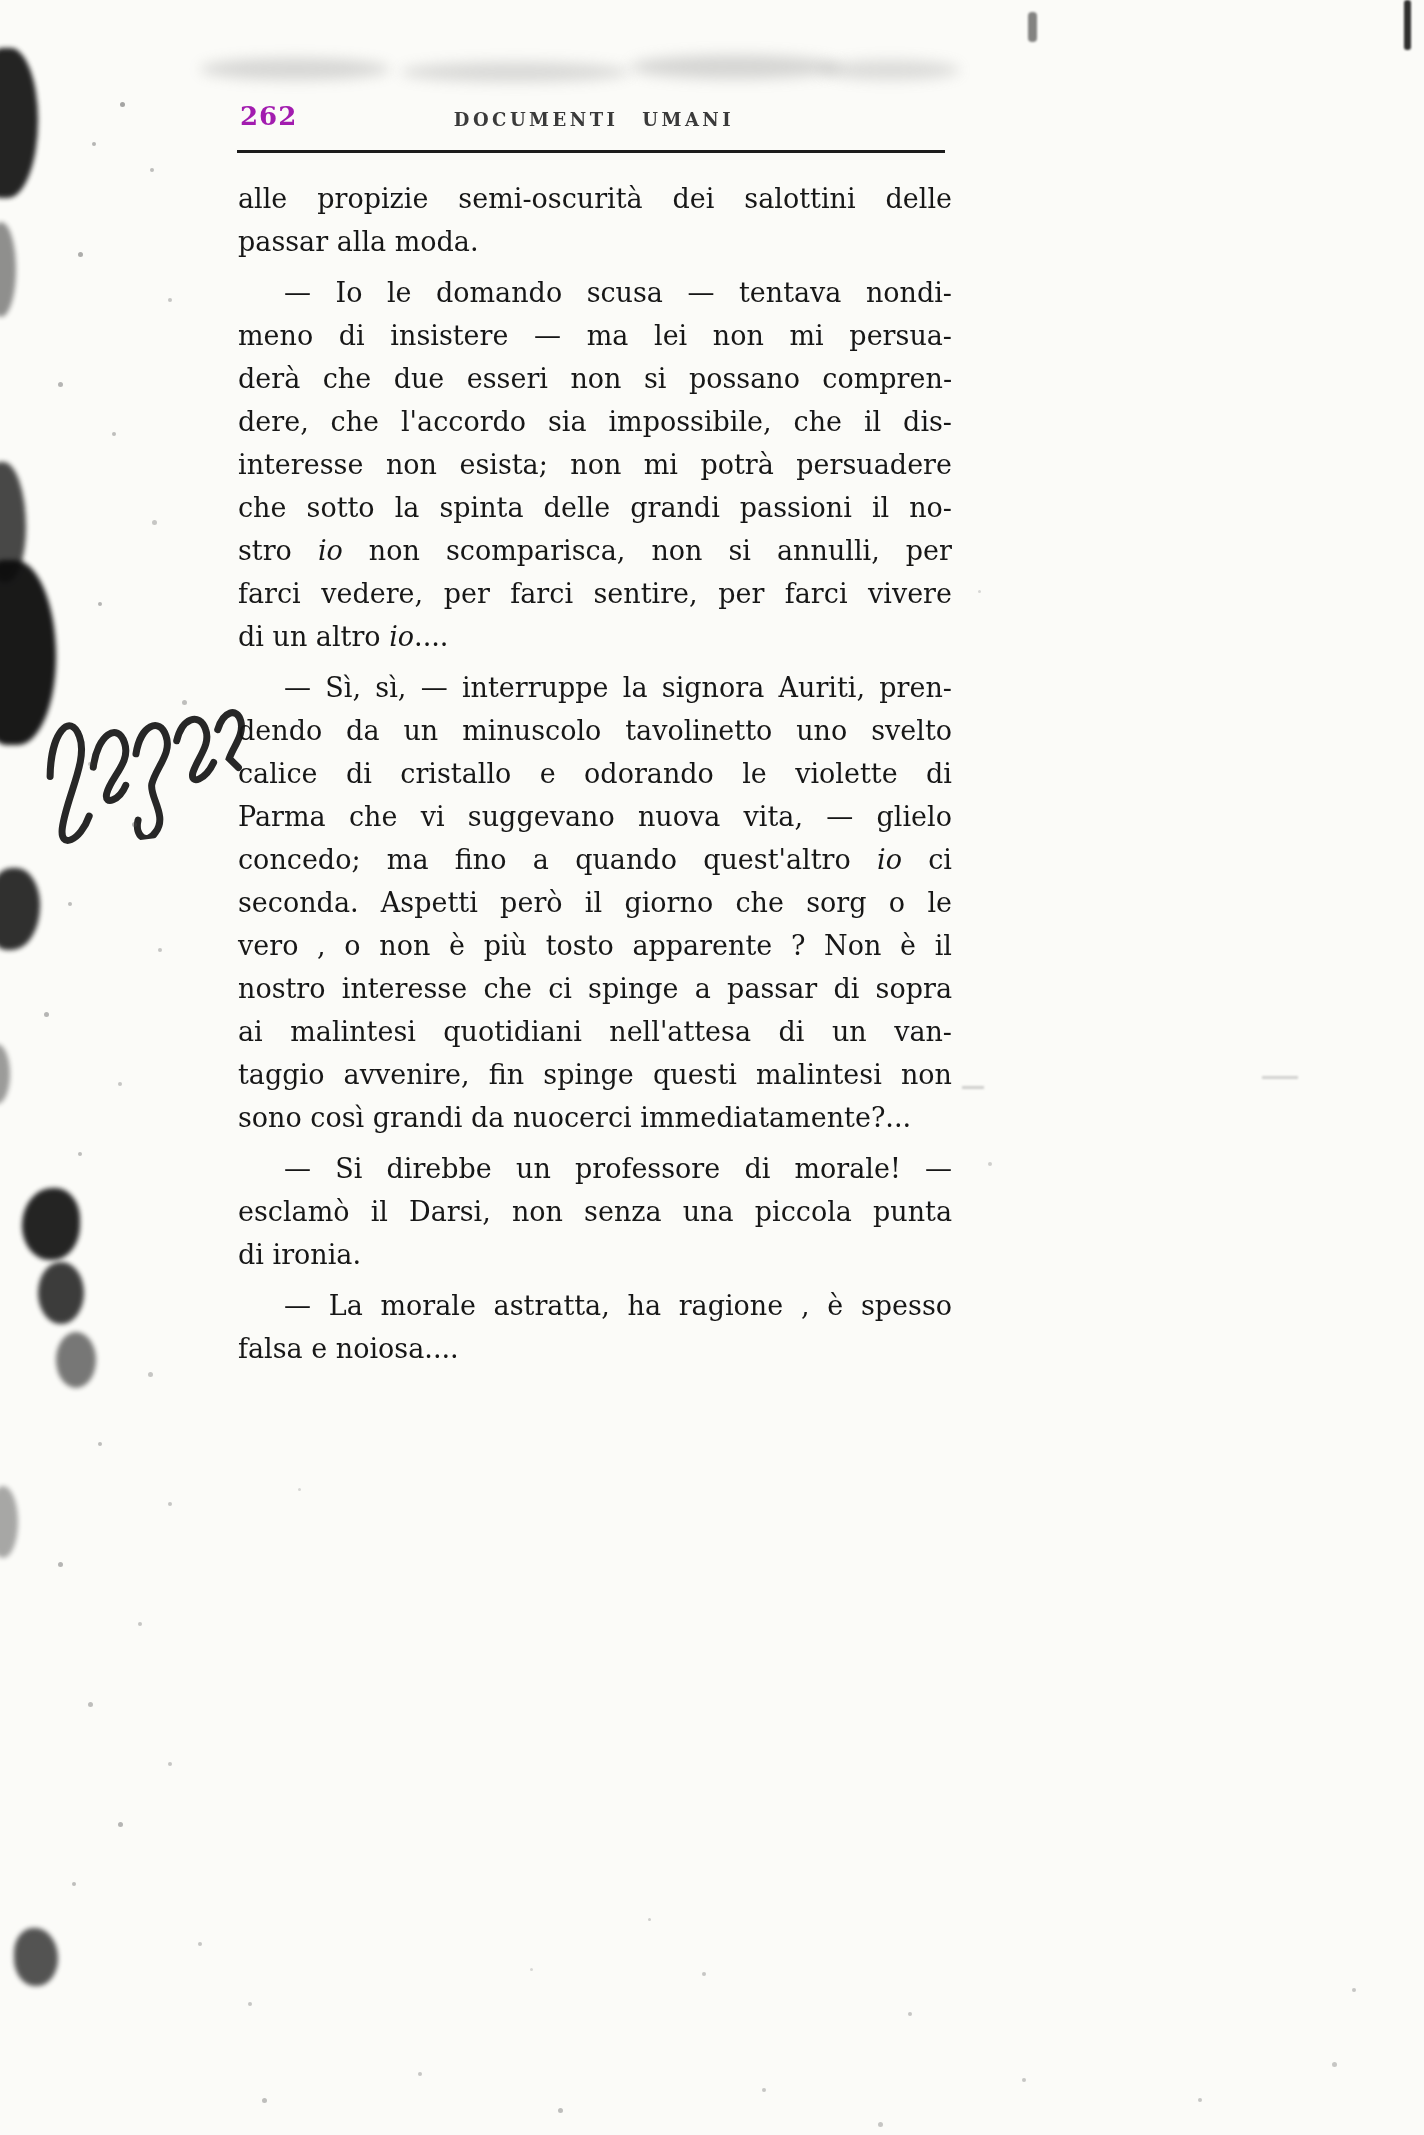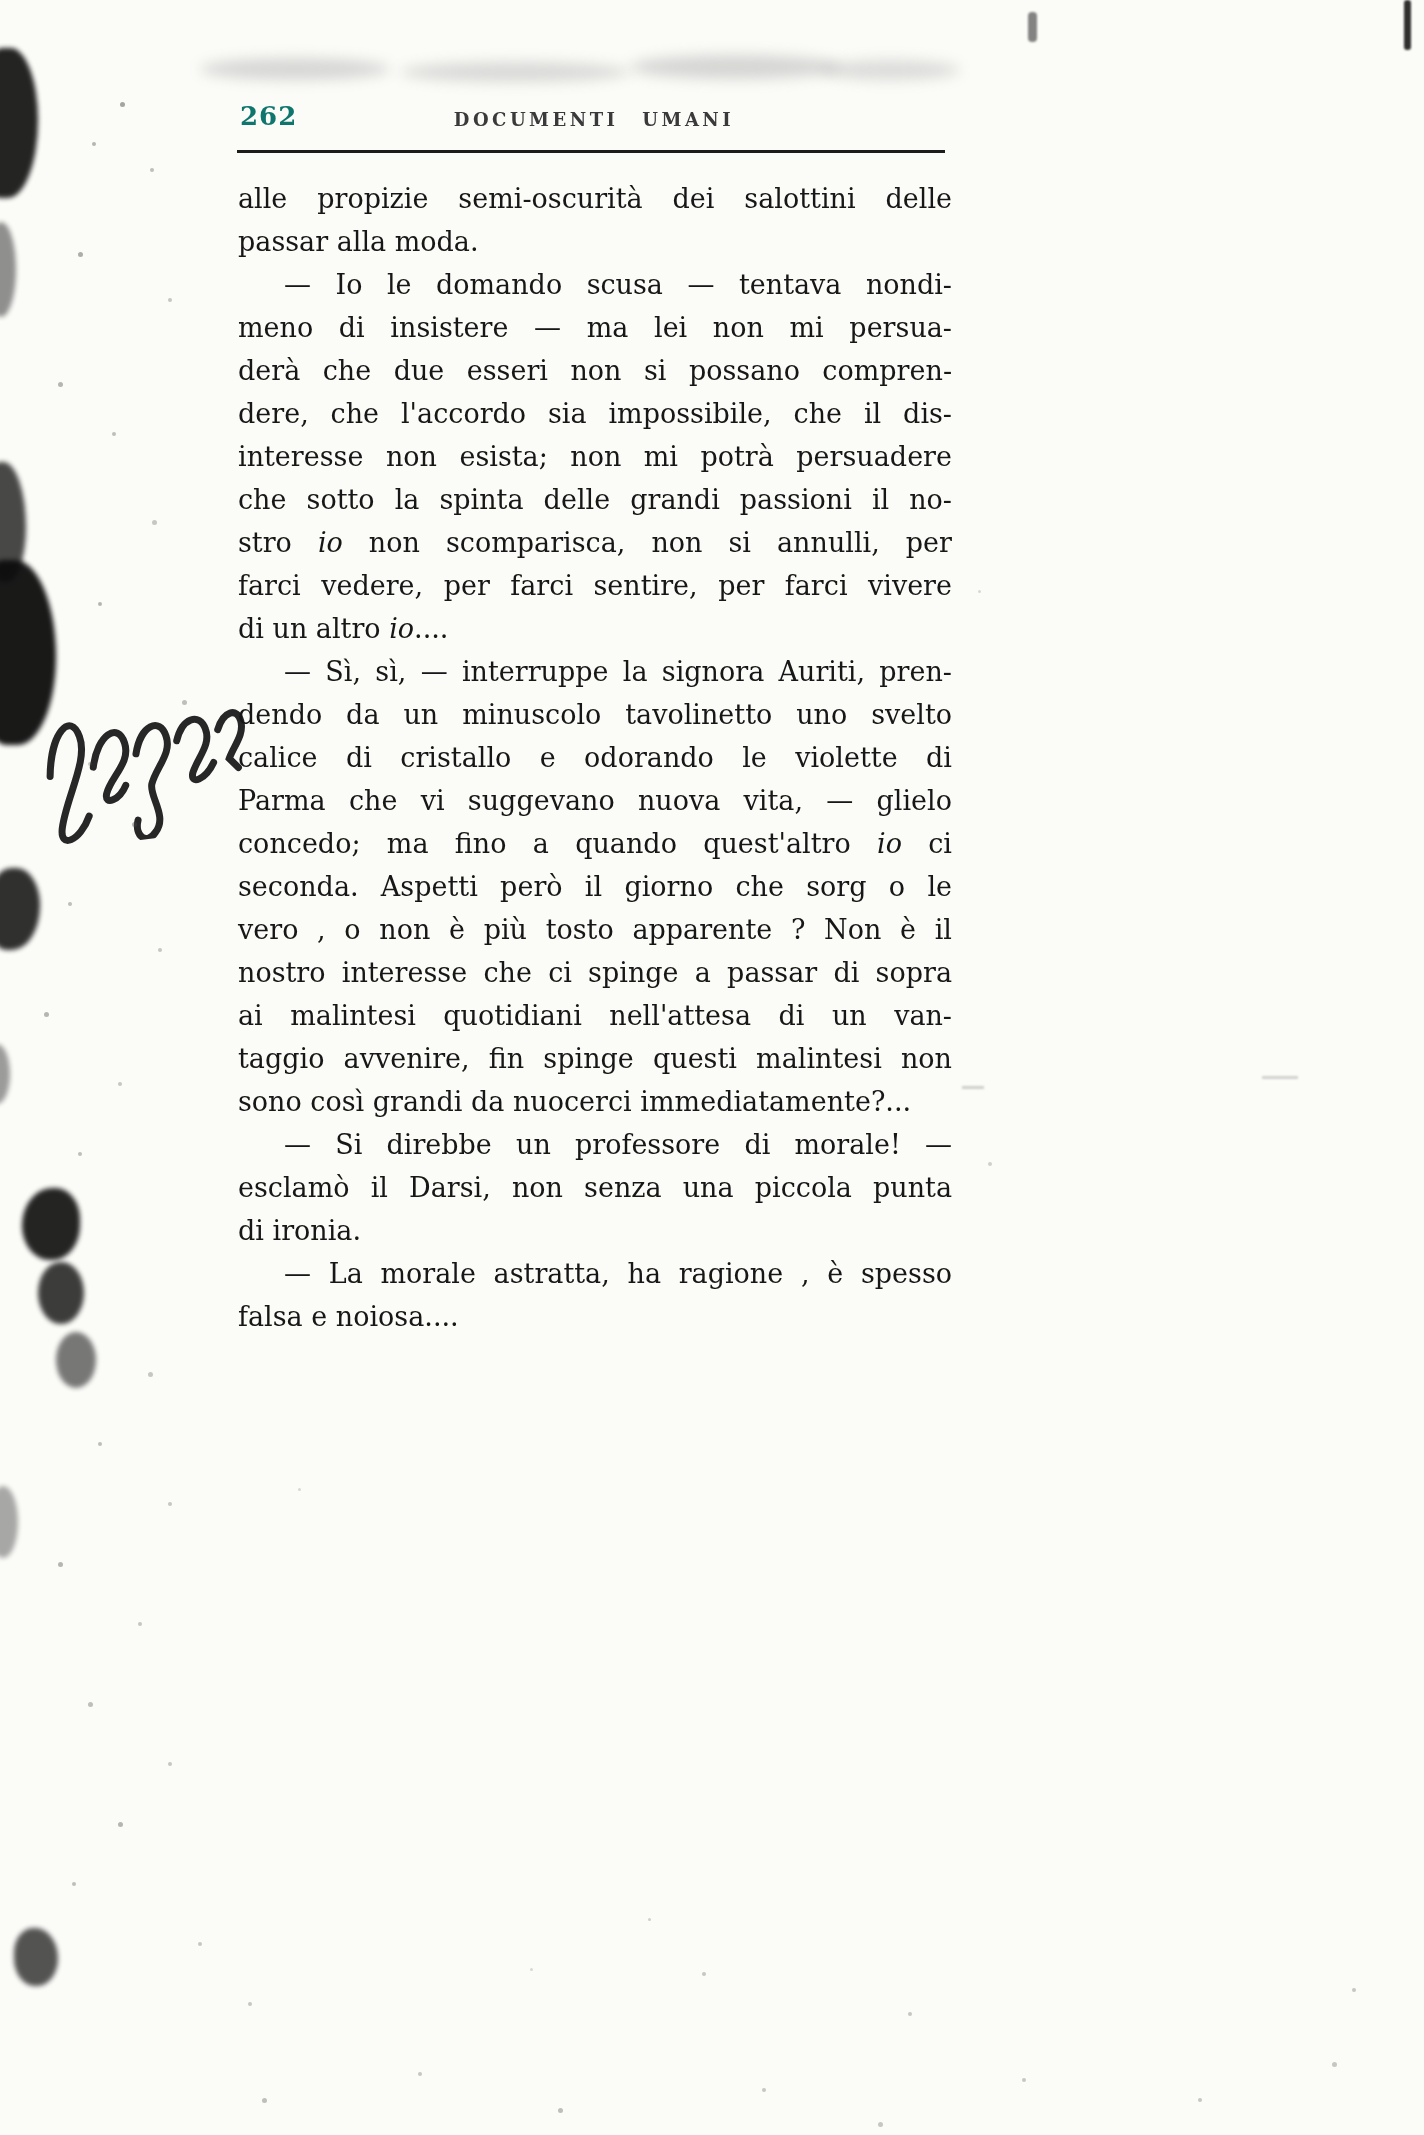--- a/index.html
+++ b/index.html
@@ -7,21 +7,21 @@
     position:relative;
     width:1424px;
     height:2135px;
     background:#fbfbf8;
     overflow:hidden;
     font-family:"DejaVu Serif", serif;
   }
   
   .pagenum{
     position:absolute; left:240px; top:101px;
-    font-size:26px; font-weight:700; color:#0f766e;
+    font-size:26px; font-weight:700; color:#a21caf;
     letter-spacing:1px;
   }
   .running-header{
     position:absolute; left:238px; top:109px; width:712px;
     text-align:center;
     font-size:18px; font-weight:700; color:#3a3a3a;
     letter-spacing:3.5px; word-spacing:14px;
   }
   .header-rule{
     position:absolute; left:237px; top:150px;
@@ -32,21 +32,21 @@
     position:absolute; left:238px; top:177px; width:714px;
     font-size:27px; color:#171717;
   }
   .line{
     line-height:43px;
     text-align:justify;
     text-align-last:justify;
     text-justify:inter-word;
   }
   .line.last{ text-align-last:left; }
-  .line.indent{ padding-left:46px; }
+  .line.indent{ padding-left:46px;margin-top:8px; }
   .it{ font-style:italic;margin-top:8px; }
   
   .blob{ position:absolute; background:#0d0d0d; filter:blur(2.5px); }
   .smudge{ position:absolute; background:#8a8a8a; filter:blur(7px); border-radius:50%; }
   .speck{ position:absolute; background:#4d4d4d; border-radius:50%; }
   .dash{ position:absolute; background:#6a6a6a; filter:blur(1px); }
   .scribble{ position:absolute; left:36px; top:668px; transform:rotate(-7deg); }
 </style>
 </head>
 <body>

